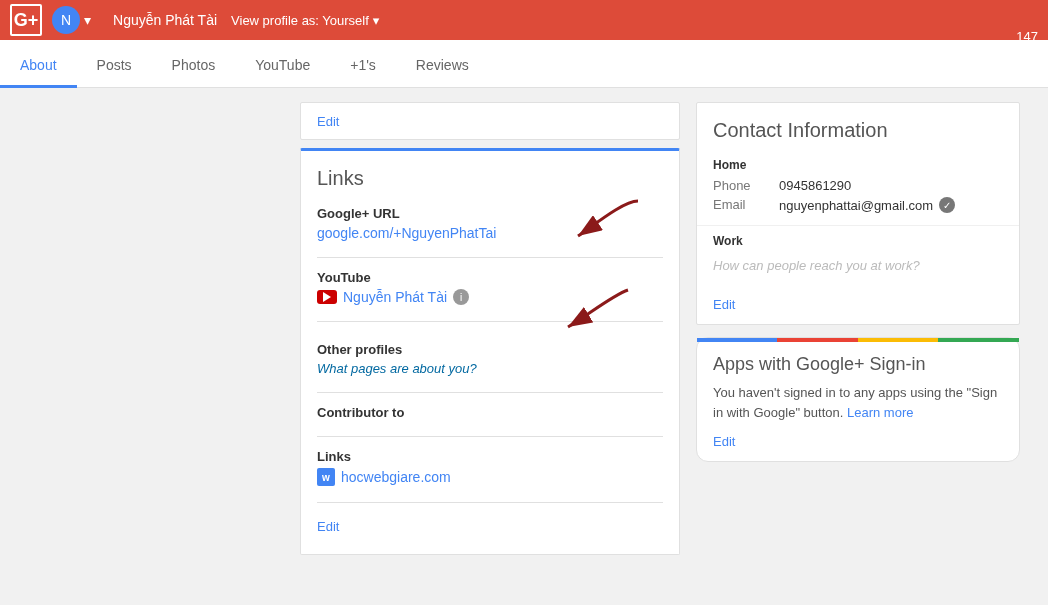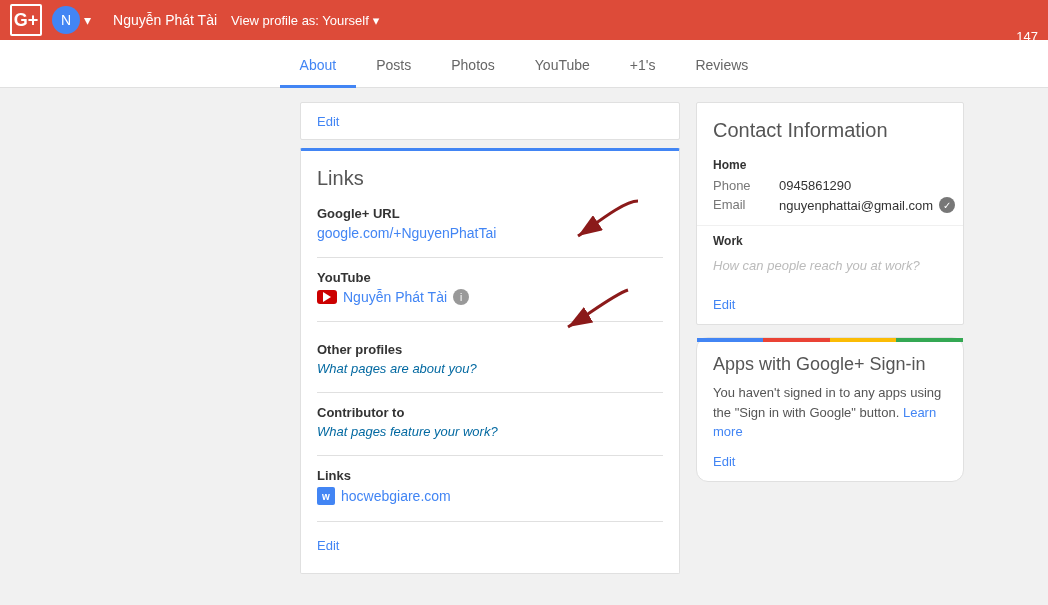--- a/index.html
+++ b/index.html
@@ -67,21 +67,21 @@
       display: flex;
       align-items: center;
       color: white;
       font-size: 13px;
     }
 
     
     .nav-tabs {
       background: white;
       display: flex;
-      justify-content: center;
+      justify-content: flex-start;
       border-bottom: 1px solid #e0e0e0;
       height: 48px;
       align-items: flex-end;
     }
     .nav-tab {
       padding: 12px 20px;
       font-size: 14px;
       color: #666;
       cursor: pointer;
       border-bottom: 3px solid transparent;
@@ -109,21 +109,21 @@
     }
 
     
     .center-content {
       flex: 1;
       max-width: 380px;
     }
 
     
     .right-panel {
-      width: 284px;
+      width: 340px;
       flex-shrink: 0;
       padding-left: 16px;
     }
 
     
     .edit-row {
       padding: 10px 16px;
       background: white;
       border: 1px solid #e0e0e0;
       border-radius: 2px;
@@ -402,21 +402,20 @@
 
       <div class="link-section" style="margin-top:20px;">
         <div class="link-section-title">Other profiles</div>
         <div class="placeholder-text">What pages are about you?</div>
       </div>
 
       <hr class="section-divider">
 
       <div class="link-section">
         <div class="link-section-title">Contributor to</div>
-        <div class="placeholder-text">What pages feature your work?</div>
       </div>
 
       <hr class="section-divider">
 
       <div class="link-section">
         <div class="link-section-title">Links</div>
         <div style="display:flex; align-items:center; gap:6px;">
           <div style="width:18px; height:18px; background:#4285f4; border-radius:2px; display:flex; align-items:center; justify-content:center;">
             <span style="color:white; font-size:10px; font-weight:bold;">w</span>
           </div>

